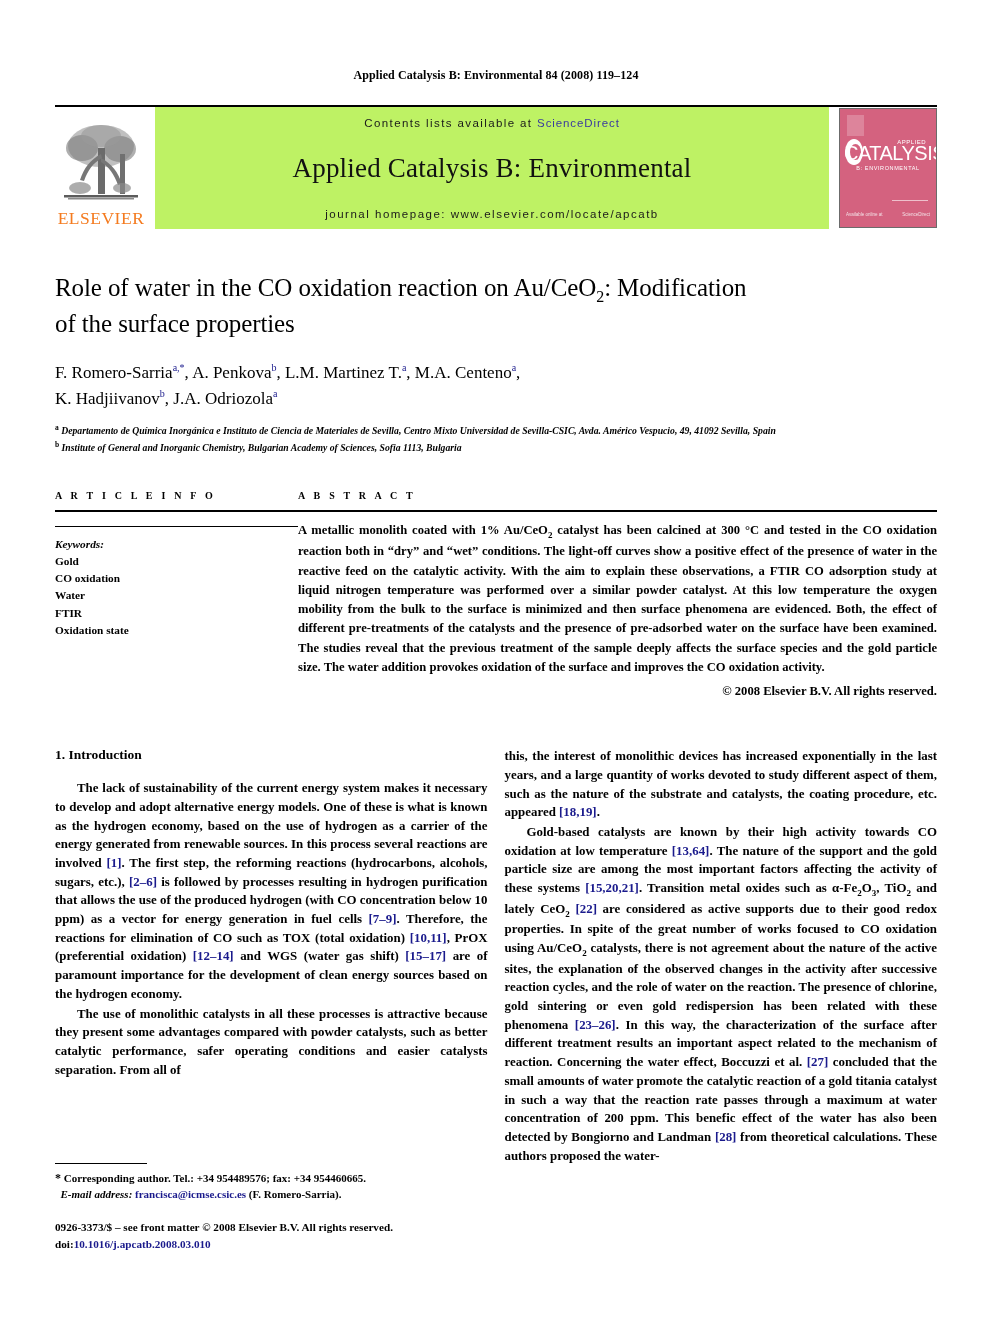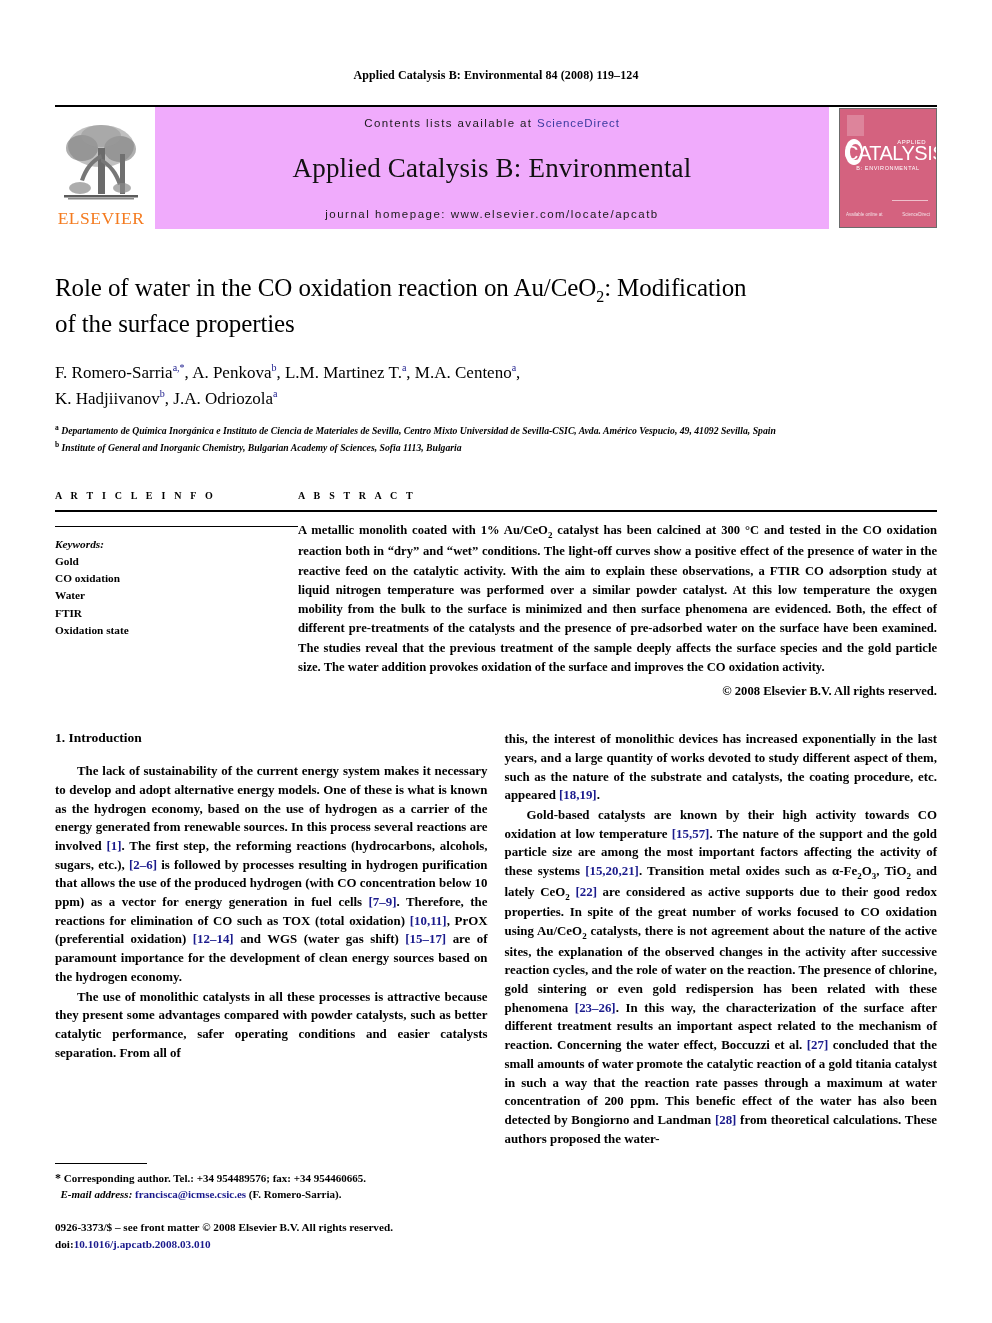--- a/index.html
+++ b/index.html
@@ -53,21 +53,21 @@
   .tree-wrap { width: 82px; height: 92px; }
   .elsevier-word {
     font-family: "Liberation Serif", serif;
     font-size: 17.5px;
     letter-spacing: .5px;
     color: #f47b20;
     line-height: 1;
   }
   .journal-band {
     flex: 1 1 auto;
-    background: #f0abfc;
+    background: #bef264;
     margin-left: 8px;
     margin-right: 10px;
     display: flex;
     flex-direction: column;
     justify-content: space-between;
     align-items: center;
     padding: 10px 0 9px 0;
   }
   .contents-line {
     font-family: "Liberation Sans", sans-serif;
@@ -207,21 +207,21 @@
   .abstract-body sub { font-size: 9px; }
   .copyright {
     text-align: right;
     font-size: 12.6px;
     font-weight: bold;
     margin-top: 7px;
   }
 
   
   .body-cols {
-    margin-top: 31px;
+    margin-top: 48px;
     display: flex;
     gap: 17px;
   }
   .bcol { flex: 1 1 0; }
   .h2 {
     font-size: 13.5px;
     font-weight: bold;
     margin: 0 0 16px 0;
   }
   .para {
@@ -382,21 +382,21 @@
 
     <div class="bcol">
       <p class="para cont">
         this, the interest of monolithic devices has increased exponentially
         in the last years, and a large quantity of works devoted to study
         different aspect of them, such as the nature of the substrate and
         catalysts, the coating procedure, etc. appeared <span class="ref">[18,19]</span>.
       </p>
       <p class="para">
         Gold-based catalysts are known by their high activity towards
-        CO oxidation at low temperature <span class="ref">[15,57]</span>. The nature of the support
+        CO oxidation at low temperature <span class="ref">[13,64]</span>. The nature of the support
         and the gold particle size are among the most important factors
         affecting the activity of these systems <span class="ref">[15,20,21]</span>. Transition metal
         oxides such as α-Fe<sub>2</sub>O<sub>3</sub>, TiO<sub>2</sub> and lately CeO<sub>2</sub> <span class="ref">[22]</span> are considered as
         active supports due to their good redox properties. In spite of the
         great number of works focused to CO oxidation using Au/CeO<sub>2</sub>
         catalysts, there is not agreement about the nature of the active
         sites, the explanation of the observed changes in the activity after
         successive reaction cycles, and the role of water on the reaction.
         The presence of chlorine, gold sintering or even gold redispersion
         has been related with these phenomena <span class="ref">[23–26]</span>. In this way, the

